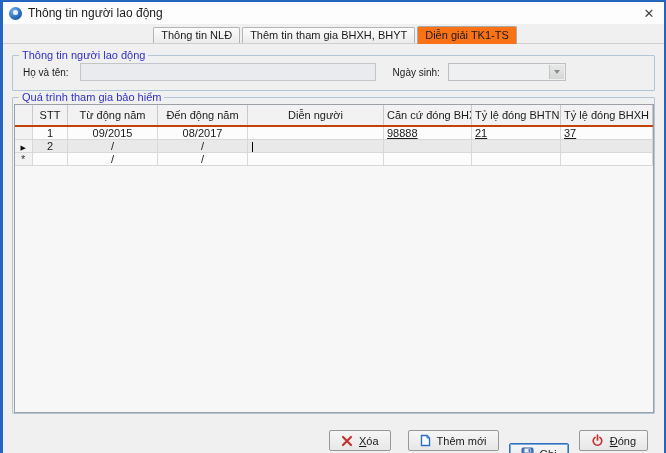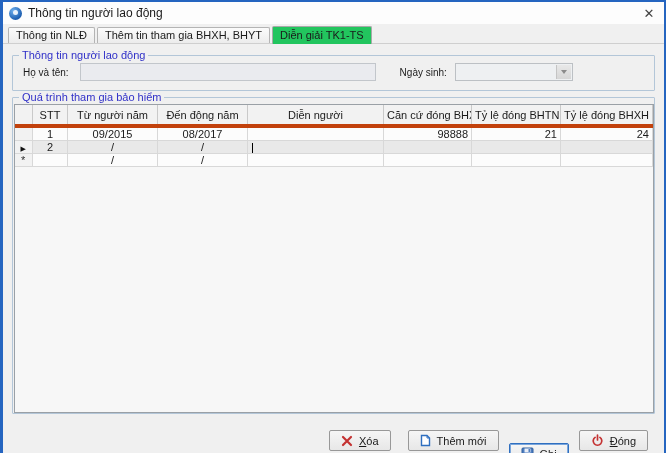--- a/index.html
+++ b/index.html
@@ -38,32 +38,32 @@
   .title-text { font-size: 12px; color: #1a1a1a; margin-left: 6px; }
   .close-btn {
     margin-left: auto; width: 20px; height: 18px;
     display: flex; align-items: center; justify-content: center;
     color: #444; font-size: 13px; cursor: default;
   }
   
   .tabstrip {
     flex: 0 0 19px; height: 19px;
     display: flex; align-items: flex-end;
-    padding-left: 5px; position: relative; z-index: 2;
+    padding-left: 5px; position: relative; z-index: 2; justify-content: center;
   }
   .tab {
     font-size: 11px; color: #1a1a1a;
     background: linear-gradient(#fbfbfb, #ececec);
     border: 1px solid #b4b4b4; border-bottom: none;
     border-radius: 2px 2px 0 0;
     padding: 1px 7px 2px; margin-right: 2px;
     height: 16px; line-height: 13px; white-space: nowrap;
   }
   .tab.active {
-    background: #22c55e; height: 18px; line-height: 15px;
+    background: #f97316; height: 18px; line-height: 15px;
     margin-bottom: -1px; border-color: #a9a9a9;
   }
   
   .tabpage {
     flex: 1 1 auto;
     border-top: 1px solid #cfcfcf;
     background: #f0f0f0;
     padding: 5px 9px 0 9px;
     display: flex; flex-direction: column;
   }
@@ -80,21 +80,21 @@
   .fields-row {
     display: flex; align-items: center;
     padding: 2px 10px 9px 10px;
   }
   .field-label { font-size: 10px; color: #1a1a1a; white-space: nowrap; }
   .input-disabled {
     height: 18px; background: #eaebef;
     border: 1px solid #c2c6cb;
   }
   .name-input { width: 296px; margin-left: 11px; }
-  .dob-label { margin-left: 24px; text-align: center; }
+  .dob-label { margin-left: 17px; text-align: center; }
   .combo-disabled {
     width: 118px; height: 18px; margin-left: 8px;
     background: #eef0f2; border: 1px solid #bcc0c4;
     position: relative;
   }
   .combo-arrow-btn {
     position: absolute; right: 1px; top: 1px; bottom: 1px;
     width: 15px; background: linear-gradient(#e8e8e8, #d6d6d6);
     border-left: 1px solid #c4c4c4;
     display: flex; align-items: center; justify-content: center;
@@ -110,38 +110,38 @@
   .grid {
     width: 640px; height: 309px; margin: 1px auto 0 auto;
     border: 1px solid #9aa0a6;
     background: #f7f7f7;
     overflow: hidden;
   }
   table.dgv { border-collapse: collapse; table-layout: fixed; width: 638px; }
   .dgv th {
     height: 21px; font-weight: normal; font-size: 11px; color: #1a1a1a;
     background: #f2f2f2;
-    border-right: 1px solid #c9c9c9; border-bottom: 4px solid #c2410c;
+    border-right: 1px solid #c9c9c9; border-bottom: 2px solid #c2410c;
     padding: 0 3px; text-align: center; overflow: hidden; white-space: nowrap;
   }
   .dgv td {
     height: 13px; font-size: 11px; color: #1a1a1a;
     background: #fcfcfc;
     border-right: 1px solid #d8d8d8; border-bottom: 1px solid #d8d8d8;
     padding: 0 3px; overflow: hidden; white-space: nowrap;
   }
   .dgv tr.selected td { background: #e9e9e9; }
   .dgv td.sel {
     background: #f2f2f2 !important;
     text-align: center; padding: 0;
   }
   .sel-arrow { font-size: 7px; color: #111; }
   .sel-star  { font-size: 11px; color: #333; }
   .c-center { text-align: center; }
-  .c-right  { text-align: right; }
+  .c-right  { text-align: left; text-decoration: underline; }
   .c-left   { text-align: left; }
   .caret {
     display: inline-block; width: 1px; height: 10px;
     background: #000; vertical-align: middle; margin-left: 1px;
   }
   
   .button-row {
     flex: 0 0 27px;
     display: flex; align-items: center; justify-content: flex-end;
     padding: 3px 7px 3px 0;
@@ -208,38 +208,38 @@
               <col style="width:90px">
             <col style="width:136px">
               <col style="width:88px">
               <col style="width:89px">
               <col style="width:92px">
           </colgroup>
           <thead>
             <tr>
               <th></th>
               <th>STT</th>
-              <th>Từ người năm</th>
+              <th>Từ động năm</th>
               <th>Đến động năm</th>
               <th>Diễn người</th>
               <th>Căn cứ đóng BHXH</th>
               <th>Tỷ lệ đóng BHTN (%)</th>
               <th>Tỷ lệ đóng BHXH (%)</th>
             </tr>
           </thead>
           <tbody>
             <tr>
               <td class="sel"><span class="sel-arrow"></span></td>
               <td class="c-center">1</td>
               <td class="c-center">09/2015</td>
               <td class="c-center">08/2017</td>
               <td class="c-left"></td>
               <td class="c-right">98888</td>
               <td class="c-right">21</td>
-              <td class="c-right">24</td>
+              <td class="c-right">37</td>
             </tr>
             <tr class="selected">
               <td class="sel"><span class="sel-arrow">▶</span></td>
               <td class="c-center">2</td>
               <td class="c-center">/</td>
               <td class="c-center">/</td>
               <td class="c-left"><span></span><span class="caret"></span></td>
               <td class="c-right"></td>
               <td class="c-right"></td>
               <td class="c-right"></td>

